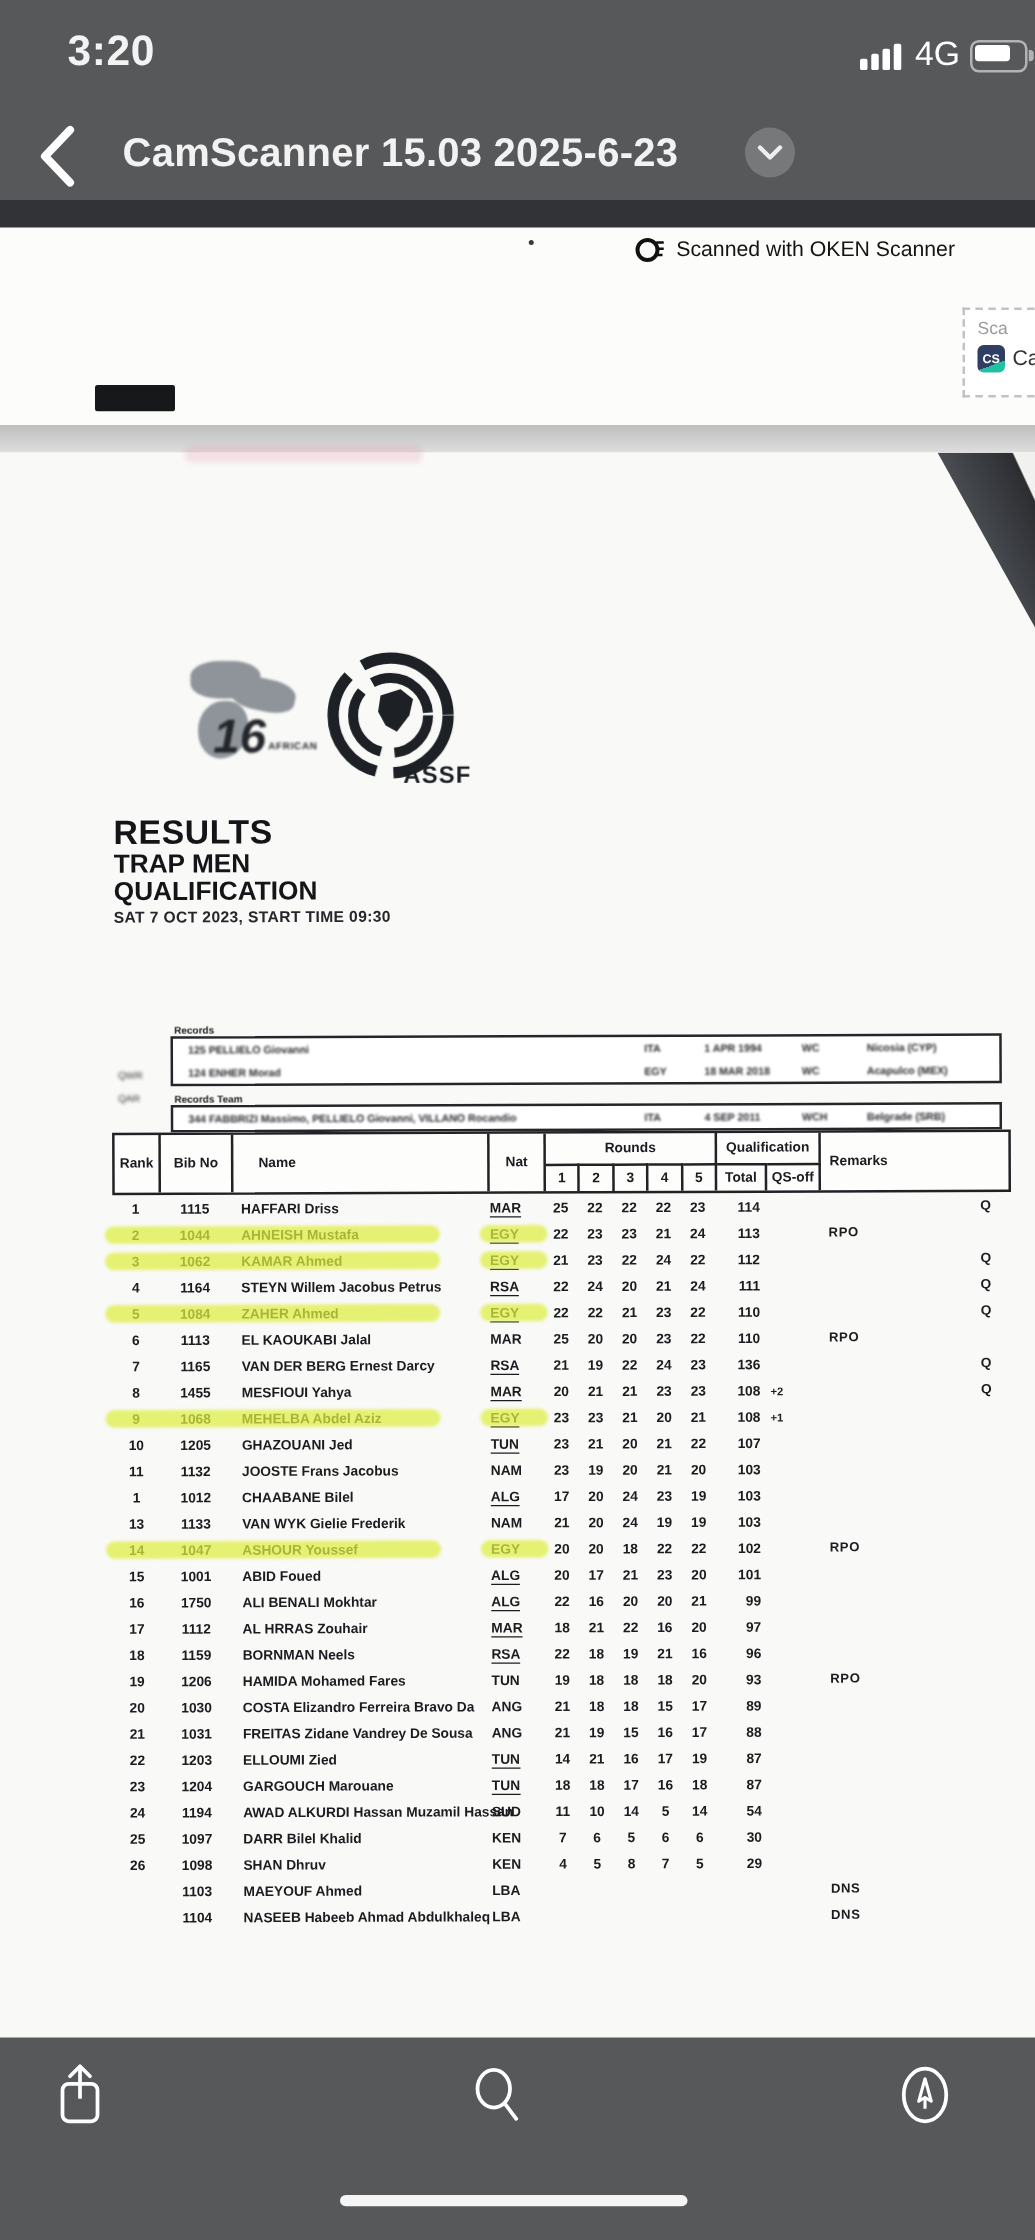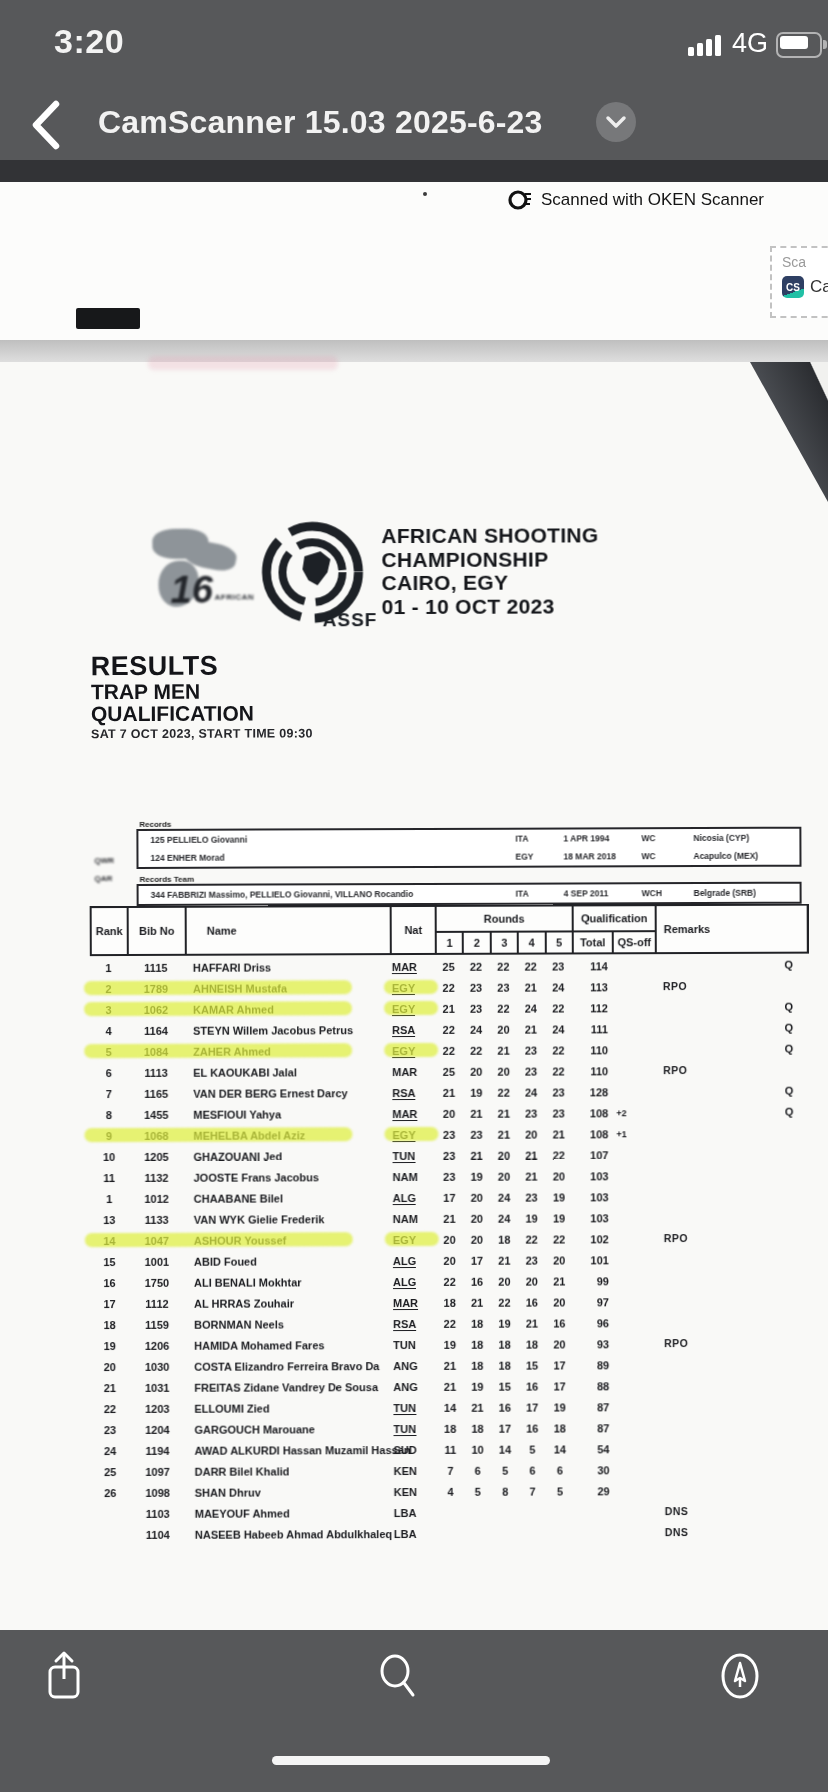--- a/index.html
+++ b/index.html
@@ -62,21 +62,21 @@
   .h-results{position:absolute;left:92px;top:288px;font-size:27px;font-weight:800;letter-spacing:.5px;color:#141519;}
   .h-event{position:absolute;left:92px;top:317px;font-size:21px;font-weight:800;color:#141519;}
   .h-stage{position:absolute;left:92px;top:339px;font-size:21px;font-weight:800;color:#141519;}
   .h-date{position:absolute;left:92px;top:364px;font-size:12.5px;font-weight:800;color:#26272b;letter-spacing:.3px;}
 
   
   .reclabel{position:absolute;left:140px;font-size:8px;font-weight:800;color:#222;filter:blur(.5px);}
   .recbox{position:absolute;left:137px;width:665px;border:2px solid #26262a;background:#fff;box-sizing:border-box;}
   .recrow{position:relative;display:grid;grid-template-columns:365px 48px 78px 52px 1fr;align-items:center;
     height:18px;padding-left:12px;font-size:8.5px;font-weight:700;color:#2a2b2f;filter:blur(.7px);white-space:nowrap;}
-  .rectag{position:absolute;font-size:8px;font-weight:700;color:#2e2f33;filter:blur(.8px);margin-top:40px;}
+  .rectag{position:absolute;font-size:8px;font-weight:400;color:#2e2f33;filter:blur(.8px);margin-top:40px;}
 
   
   .thead{position:absolute;left:90px;top:543px;width:715px;display:grid;
     grid-template-columns:37px 58px 205px 45px repeat(5,27.4px) 40px 43px 150px;
     grid-template-rows:24px 22px;border:2.5px solid #212226;box-sizing:content-box;
     font-size:11px;font-weight:700;color:#1b1c20;background:#fdfdfc;}
   .thead div{display:flex;align-items:center;justify-content:center;box-sizing:border-box;}
   .br{border-right:2px solid #212226;}
   .bt{border-top:2px solid #212226;}
   .h-span{grid-row:1/3;}
@@ -196,26 +196,20 @@
 
           <div class="assflogo">
             <svg width="120" height="120" viewBox="0 0 120 120">
               <circle cx="56" cy="58" r="46" fill="none" stroke="#1d2126" stroke-width="9" stroke-dasharray="70 14 95 14 95 14"></circle>
               <circle cx="56" cy="58" r="30" fill="none" stroke="#1d2126" stroke-width="8" stroke-dasharray="44 11 60 11 60 11"></circle>
               <path d="M48 42 l16 -5 10 8 -3 13 -10 13 -9 -5 -6 -11 z" fill="#1d2126"></path>
               <text x="66" y="112" font-size="19" font-weight="800" fill="#1d2126" font-family="Liberation Sans, sans-serif" letter-spacing="1">ASSF</text>
             </svg>
           </div>
 
-          <div class="champtitle">
-            <div>AFRICAN SHOOTING</div>
-            <div>CHAMPIONSHIP</div>
-            <div>CAIRO, EGY</div>
-            <div>01 - 10 OCT 2023</div>
-          </div>
 
           <div class="h-results">RESULTS</div>
           <div class="h-event">TRAP MEN</div>
           <div class="h-stage">QUALIFICATION</div>
           <div class="h-date">SAT 7 OCT 2023, START TIME 09:30</div>
 
           <div class="reclabel" style="top:457px;">Records</div>
           <div class="recbox" style="top:466px;" id="recbox1">
               <div class="recrow">
                 <div class="rectag" style="left: -44px;">QWR</div>
@@ -277,21 +271,21 @@
                 <div class="c-total">114</div>
                 <div class="c-qs"></div>
                 <div class="c-rem">
                   <div class="qmark">Q</div>
                 </div>
               </div>
               <div class="trow">
                 <div class="streak1"></div>
                 <div class="streak2"></div>
                 <div class="c-rank">2</div>
-                <div class="c-bib">1789</div>
+                <div class="c-bib">1044</div>
                 <div class="c-name">AHNEISH Mustafa</div>
                 <div class="c-nat"><span class="natU">EGY</span></div>
                 <div class="c-r">22</div>
                 <div class="c-r">23</div>
                 <div class="c-r">23</div>
                 <div class="c-r">21</div>
                 <div class="c-r">24</div>
                 <div class="c-total">113</div>
                 <div class="c-qs"></div>
                 <div class="c-rem">
@@ -369,21 +363,21 @@
               <div class="trow">
                 <div class="c-rank">7</div>
                 <div class="c-bib">1165</div>
                 <div class="c-name">VAN DER BERG Ernest Darcy</div>
                 <div class="c-nat"><span class="natU">RSA</span></div>
                 <div class="c-r">21</div>
                 <div class="c-r">19</div>
                 <div class="c-r">22</div>
                 <div class="c-r">24</div>
                 <div class="c-r">23</div>
-                <div class="c-total">128</div>
+                <div class="c-total">136</div>
                 <div class="c-qs"></div>
                 <div class="c-rem">
                   <div class="qmark">Q</div>
                 </div>
               </div>
               <div class="trow">
                 <div class="c-rank">8</div>
                 <div class="c-bib">1455</div>
                 <div class="c-name">MESFIOUI Yahya</div>
                 <div class="c-nat"><span class="natU">MAR</span></div>

